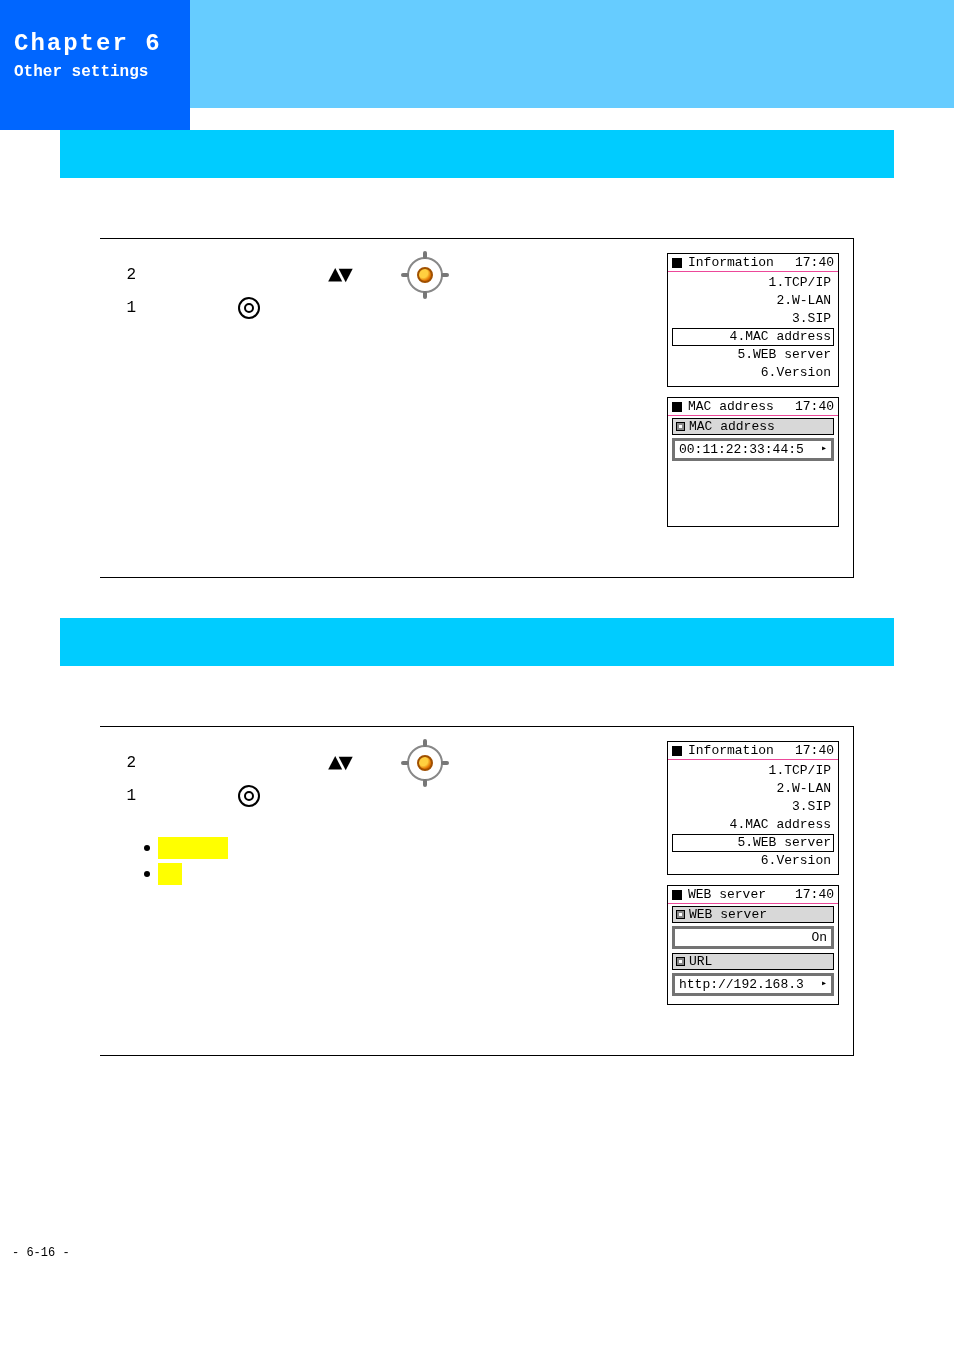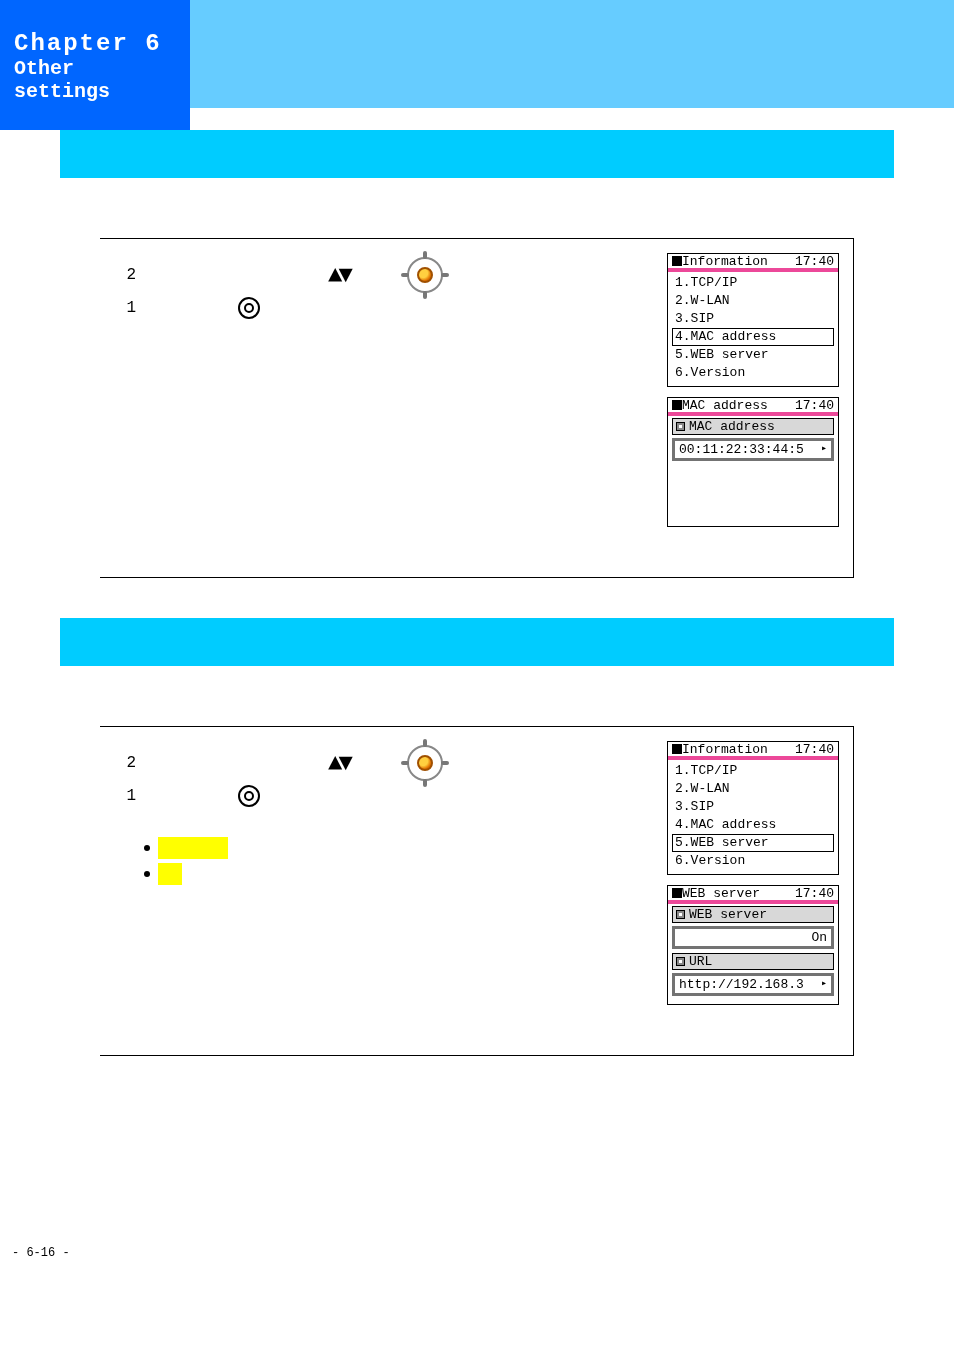--- a/index.html
+++ b/index.html
@@ -19,21 +19,21 @@
   .chapter-block {
     position: absolute;
     left: 0; top: 0;
     width: 190px; height: 130px;
     background: #0066ff;
     color: #ffffff;
     padding: 30px 14px;
     font-weight: bold;
   }
   .chapter-title { font-size: 24px; letter-spacing: 2px; }
-  .chapter-sub   { font-size: 20px; }
+  .chapter-sub   { font-size: 16px; margin-top: 6px; }
   .section-bar {
     background: #00ccff;
     height: 48px;
     margin: 10px 60px 20px 60px;
   }
   .section-gap-top { height: 12px; }
   .section-gap-bot { height: 40px; }
 
   .frame {
     margin: 0 100px 0 100px;
@@ -94,29 +94,29 @@
     display:flex; flex-direction:column; gap:10px;
   }
   .mini {
     width: 172px;
     border: 1px solid #000;
     background: #fff;
     font-family: "Courier New", monospace;
     font-size: 13px;
   }
   .mini .mini-titlebar{
-    display:flex; align-items:center;
-    border-bottom: 4px solid #ec4899;
+    display:flex; gap:6px; align-items:center;
+    border-bottom: 1px solid #ec4899;
     height: 18px; padding: 0 4px; justify-content: center;
   }
   .mini .mini-titlebar .sq {
     width:10px; height:10px; background:#000;
   }
   .mini .mini-titlebar .t { flex:1; }
-  .mini .mini-body { padding: 2px 4px 4px 4px; min-height: 20px; }
+  .mini .mini-body { padding: 2px 4px 4px 4px; min-height: 20px; text-align: right; }
   .mini .mi { padding: 0 2px 1px 2px; border:1px solid transparent; white-space: nowrap;}
   .mini .mi.sel { border:1px solid #000; }
   .mini .subhead{
     display:flex; align-items:center; gap:4px;
     background:#d8d8d8; border:1px solid #000;
     padding:0 3px; margin-bottom:3px;
   }
   .mini .subhead .sq2{
     width:9px; height:9px; border:1px solid #000; background:#fff;
     box-shadow: inset 0 0 0 2px #888;

